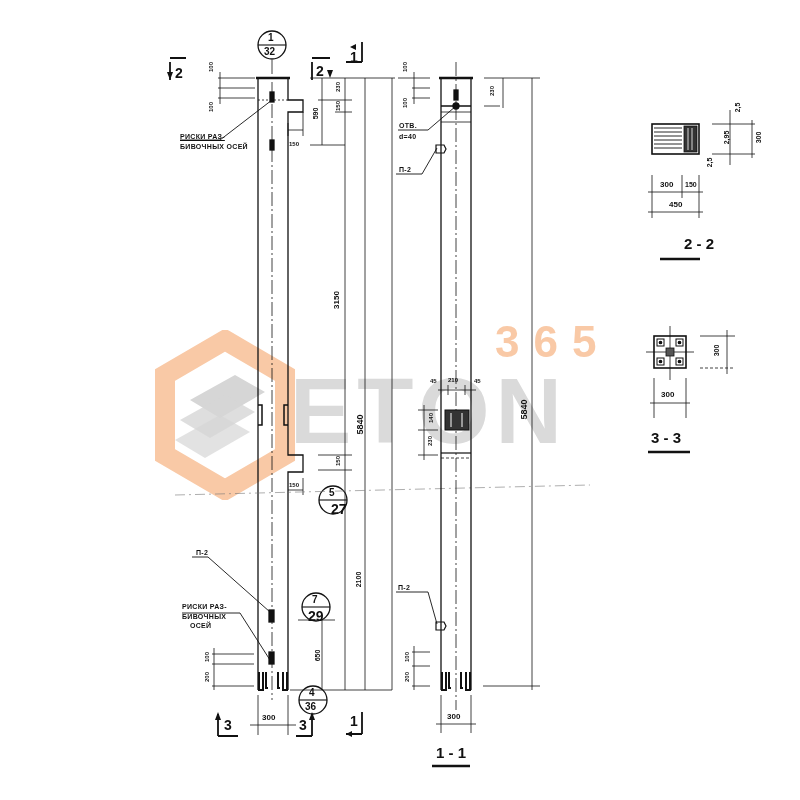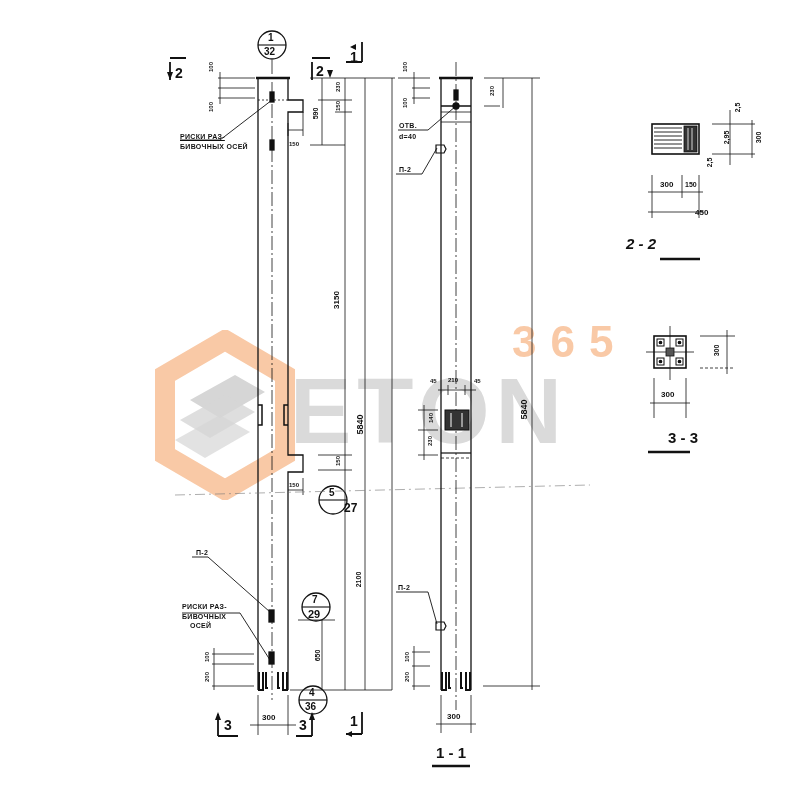--- a/index.html
+++ b/index.html
@@ -18,21 +18,21 @@
 
 <div id="canvas">
 
   <svg style="position:absolute;left:155px;top:330px;" width="140" height="170" viewBox="0 0 140 170">
     <polygon points="70,10 130,45 130,125 70,160 10,125 10,45" fill="none" stroke="#f9c9a6" stroke-width="20"></polygon>
     <polygon points="35,70 80,45 110,62 65,88" fill="#d6d6d6"></polygon>
     <polygon points="25,90 70,65 100,82 55,108" fill="#d6d6d6" opacity="0.8"></polygon>
     <polygon points="20,110 65,85 95,102 50,128" fill="#d6d6d6" opacity="0.7"></polygon>
   </svg>
   <div class="wm" style="left:290px;top:365px;font-size:92px;color:#dadada;letter-spacing:6px;">ETON</div>
-  <div class="wm" style="left:512px;top:320px;font-size:44px;color:#f9c9a6;letter-spacing:14px;">365</div>
+  <div class="wm" style="left:495px;top:320px;font-size:44px;color:#f9c9a6;letter-spacing:14px;">365</div>
 
   <svg style="position:absolute;left:0;top:0;" width="800" height="800" viewBox="0 0 800 800" fill="none" stroke="#111" stroke-width="1.3">
 
     <line x1="258" y1="78" x2="258" y2="690"></line>
 
     <polyline points="258,78 288,78 288,100 303,100 303,112 288,112 288,455 303,455 303,472 288,472 288,690"></polyline>
     <line x1="256" y1="78" x2="290" y2="78" stroke-width="2.5"></line>
 
     <line x1="272" y1="60" x2="272" y2="700" stroke-dasharray="14,3,2,3" stroke-width="0.8"></line>
 
@@ -217,23 +217,23 @@
     <line x1="700" y1="368" x2="735" y2="368" stroke-width="0.8" stroke-dasharray="3,2"></line>
     <line x1="727" y1="330" x2="727" y2="374" stroke-width="0.8"></line>
     <line x1="648" y1="452" x2="690" y2="452" stroke-width="2.5"></line>
 
     <line x1="432" y1="766" x2="470" y2="766" stroke-width="2.5"></line>
   </svg>
 
   <div class="t" style="left:268px;top:33px;font-size:10px;">1</div>
   <div class="t" style="left:264px;top:47px;font-size:10px;">32</div>
   <div class="t" style="left:329px;top:488px;font-size:10px;">5</div>
-  <div class="t" style="left:344px;top:502px;font-size:12px;">27</div>
+  <div class="t" style="left:331px;top:502px;font-size:14px;">27</div>
   <div class="t" style="left:312px;top:595px;font-size:10px;">7</div>
-  <div class="t" style="left:308px;top:609px;font-size:11px;">29</div>
+  <div class="t" style="left:308px;top:609px;font-size:14px;">29</div>
   <div class="t" style="left:309px;top:688px;font-size:10px;">4</div>
   <div class="t" style="left:305px;top:702px;font-size:10px;">36</div>
 
   <div class="t big" style="left:175px;top:66px;">2</div>
   <div class="t big" style="left:316px;top:64px;">2</div>
   <div class="t big" style="left:350px;top:50px;">1</div>
   <div class="t big" style="left:224px;top:718px;">3</div>
   <div class="t big" style="left:299px;top:718px;">3</div>
   <div class="t big" style="left:350px;top:714px;">1</div>
 
@@ -273,24 +273,24 @@
   <div class="t dim vert" style="left:425px;top:438px;font-size:6px;">230</div>
   <div class="t dim vert" style="left:514px;top:405px;font-size:9px;">5840</div>
   <div class="t note" style="left:398px;top:584px;">П-2</div>
   <div class="t dim vert" style="left:402px;top:654px;font-size:6px;">100</div>
   <div class="t dim vert" style="left:402px;top:674px;font-size:6px;">200</div>
   <div class="t dim" style="left:447px;top:713px;">300</div>
   <div class="t sec-title" style="left:436px;top:745px;text-decoration:none;">1 - 1</div>
 
   <div class="t dim" style="left:660px;top:181px;">300</div>
   <div class="t dim" style="left:685px;top:181px;font-size:7px;">150</div>
-  <div class="t dim" style="left:695px;top:201px;margin-top:8px;">450</div>
+  <div class="t dim" style="left:669px;top:201px;">450</div>
   <div class="t dim vert" style="left:733px;top:104px;font-size:7px;">2,5</div>
   <div class="t dim vert" style="left:720px;top:134px;font-size:7px;">2,95</div>
   <div class="t dim vert" style="left:705px;top:159px;font-size:7px;">2,5</div>
   <div class="t dim vert" style="left:753px;top:134px;font-size:7px;">300</div>
-  <div class="t sec-title" style="left:626px;top:236px;text-decoration:none;font-style:italic;">2 - 2</div>
+  <div class="t sec-title" style="left:684px;top:236px;text-decoration:none;">2 - 2</div>
 
   <div class="t dim" style="left:661px;top:391px;">300</div>
   <div class="t dim vert" style="left:711px;top:347px;font-size:7px;">300</div>
-  <div class="t sec-title" style="left:668px;top:430px;text-decoration:none;">3 - 3</div>
+  <div class="t sec-title" style="left:651px;top:430px;text-decoration:none;">3 - 3</div>
 
 </div>
 
 </body></html>

